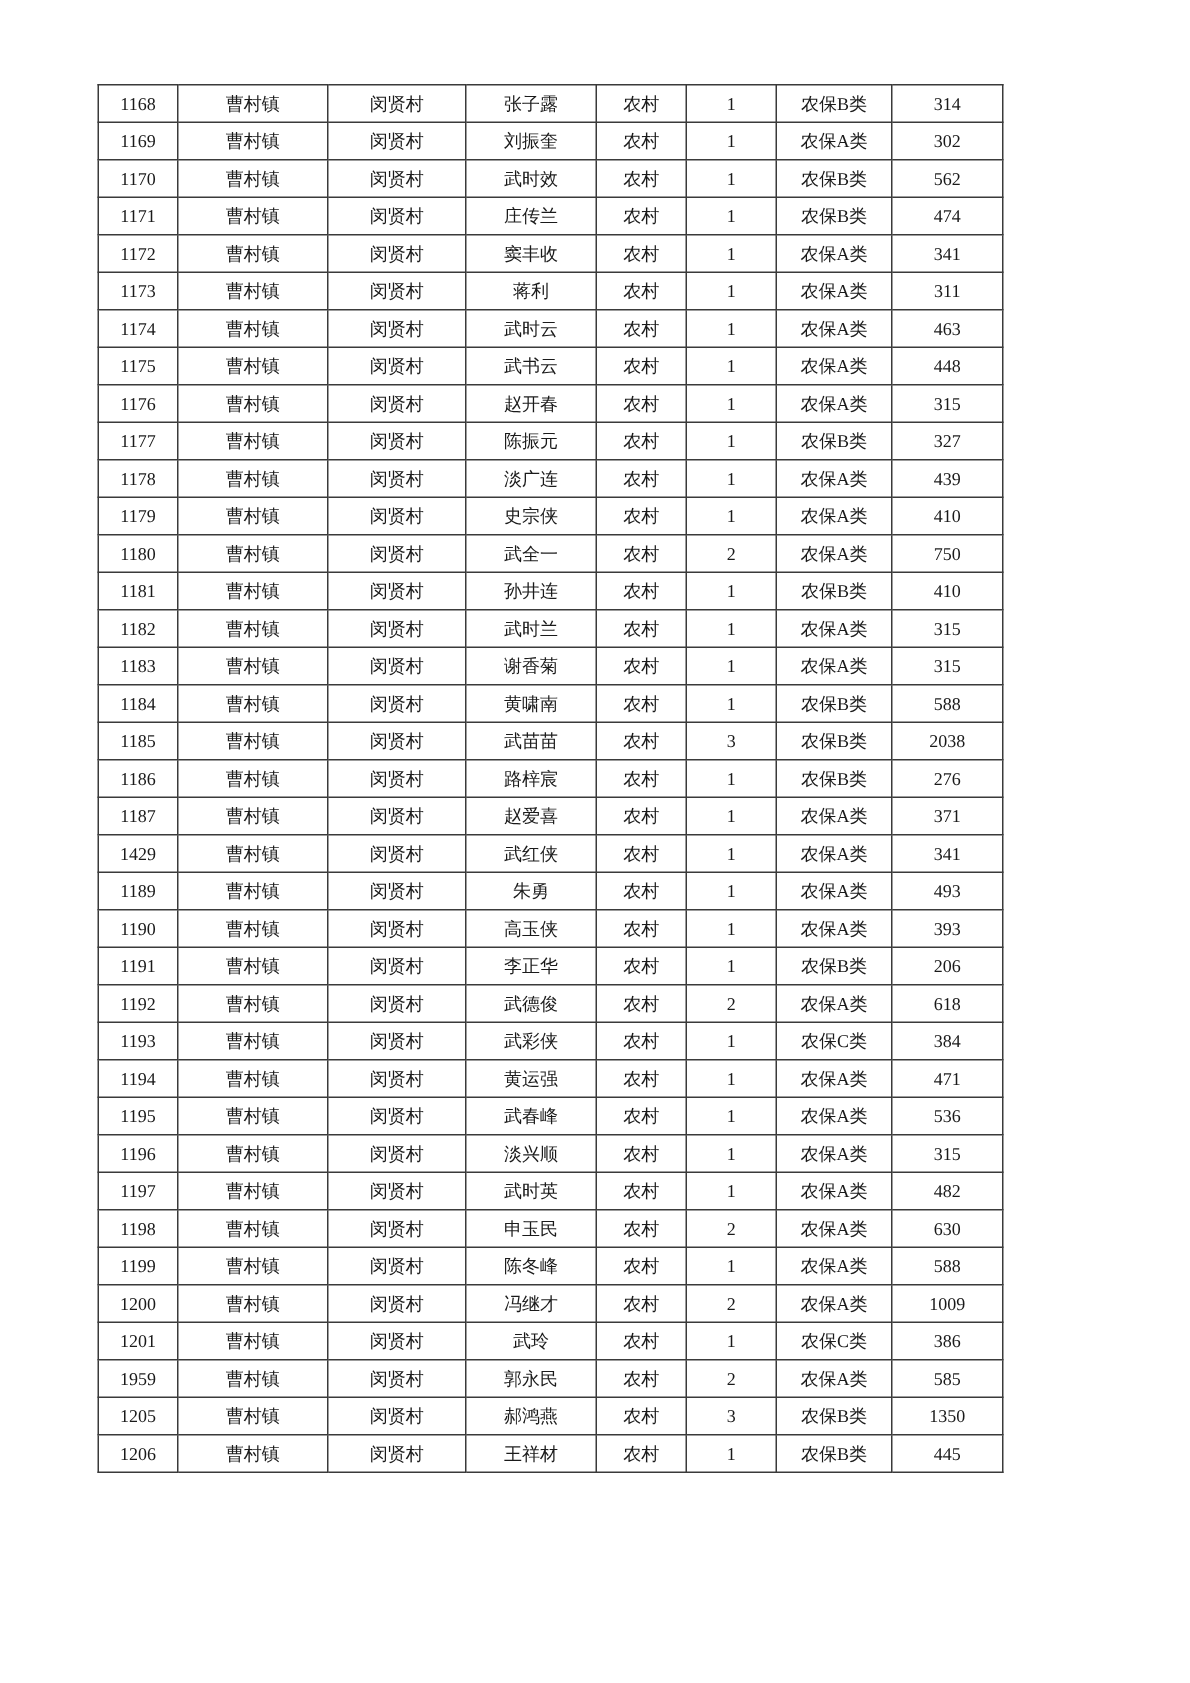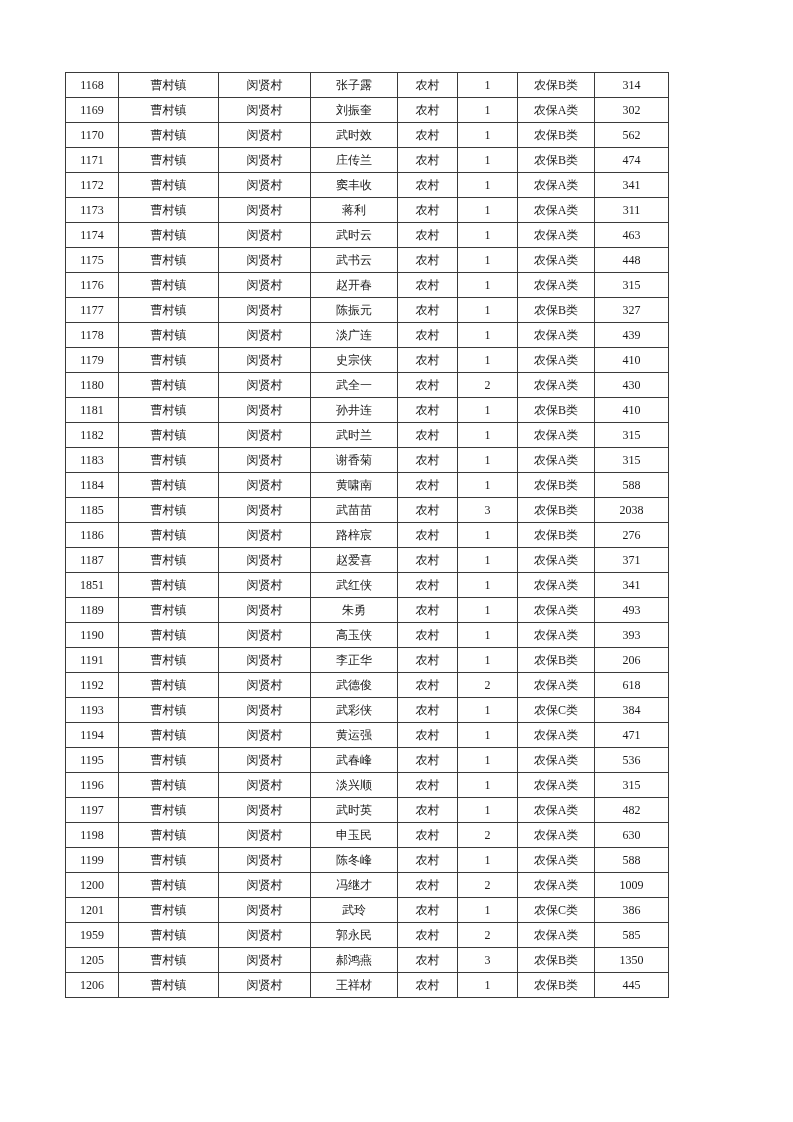--- a/index.html
+++ b/index.html
@@ -10,21 +10,21 @@
     width: 793px;
     height: 1122px;
     background: #ffffff;
     position: relative;
     font-family: "Liberation Serif", "DejaVu Serif", serif;
     color: #1a1a1a;
   }
   .sheet {
     position: absolute;
     left: 65px;
-    top: 72px;
+    top: 56px;
   }
   table.grid {
     border-collapse: collapse;
     table-layout: fixed;
   }
   table.grid td {
     border: 1px solid #3a3a3a;
     height: 24px;
     text-align: center;
     vertical-align: middle;
@@ -172,21 +172,21 @@
           <td>410</td>
         </tr>
         <tr>
           <td>1180</td>
           <td>曹村镇</td>
           <td>闵贤村</td>
           <td>武全一</td>
           <td>农村</td>
           <td>2</td>
           <td>农保A类</td>
-          <td>430</td>
+          <td>750</td>
         </tr>
         <tr>
           <td>1181</td>
           <td>曹村镇</td>
           <td>闵贤村</td>
           <td>孙井连</td>
           <td>农村</td>
           <td>1</td>
           <td>农保B类</td>
           <td>410</td>
@@ -245,21 +245,21 @@
           <td>1187</td>
           <td>曹村镇</td>
           <td>闵贤村</td>
           <td>赵爱喜</td>
           <td>农村</td>
           <td>1</td>
           <td>农保A类</td>
           <td>371</td>
         </tr>
         <tr>
-          <td>1851</td>
+          <td>1429</td>
           <td>曹村镇</td>
           <td>闵贤村</td>
           <td>武红侠</td>
           <td>农村</td>
           <td>1</td>
           <td>农保A类</td>
           <td>341</td>
         </tr>
         <tr>
           <td>1189</td>

